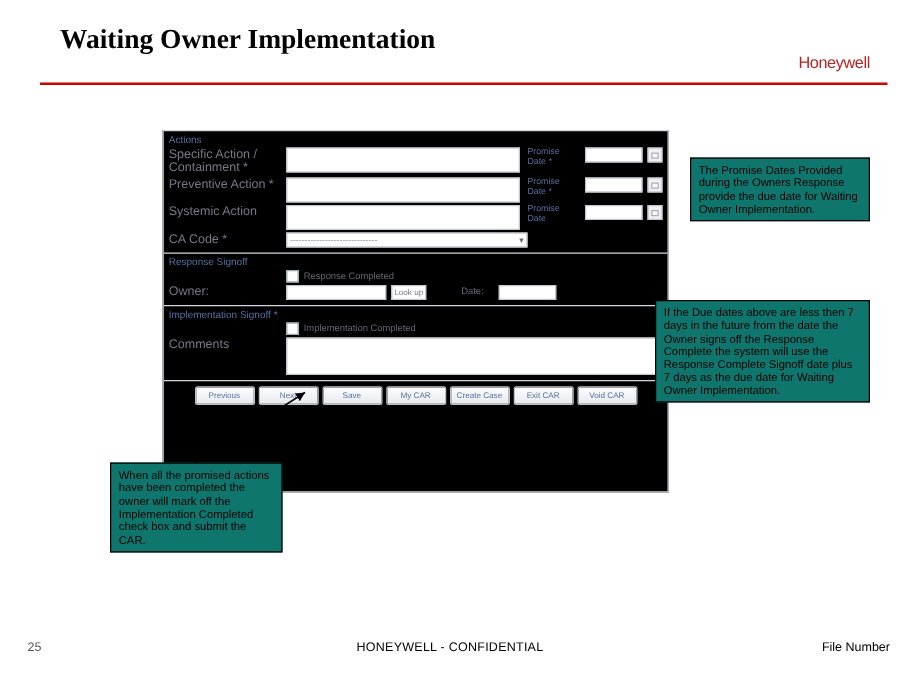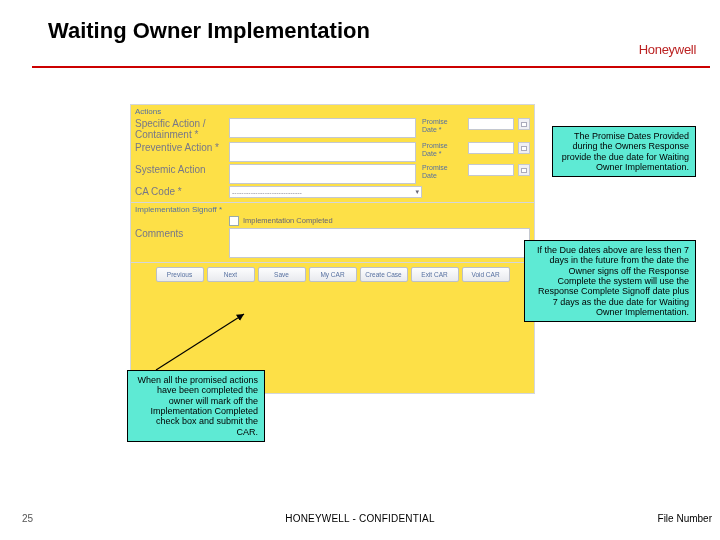--- a/index.html
+++ b/index.html
@@ -13,20 +13,21 @@
     color: #000;
     position: relative;
     overflow: hidden;
   }
   .slide-title {
     position: absolute;
     top: 18px;
     left: 48px;
     font-size: 22px;
     font-weight: bold;
+    font-family: Liberation Serif, serif;
   }
   .brand {
     position: absolute;
     top: 42px;
     right: 24px;
     font-weight: normal;
     font-size: 13px;
     color: #b22;
     letter-spacing: -0.3px;
   }
@@ -40,21 +41,21 @@
   }
 
   
   .form-panel {
     position: absolute;
     top: 104px;
     left: 130px;
     width: 405px;
     height: 290px;
     border: 1px solid #d3d6db;
-    background: #fde047;
+    background: #000000;
     font-size: 8px;
     color: #667;
   }
   .form-section {
     border-bottom: 1px solid #d3d6db;
     padding: 2px 4px;
   }
   .sec-label {
     color: #5670a0;
     font-size: 8px;
@@ -164,27 +165,26 @@
     color: #5670a0;
     display: flex;
     align-items: center;
     justify-content: center;
     white-space: nowrap;
   }
 
   
   .callout {
     position: absolute;
-    background: #5eead4;
+    background: #0f766e;
     border: 1.5px solid #000;
     font-size: 9px;
     line-height: 1.15;
-    text-align: right;
+    text-align: left;
     padding: 4px 6px;
-    margin-left: 39px;
   }
   .c-top   { top: 126px; right: 24px; width: 144px; }
   .c-right { top: 240px; right: 24px; width: 172px; }
   .c-left  { top: 370px; left: 88px;  width: 138px; }
 
   svg.arrow {
     position: absolute;
     overflow: visible;
     pointer-events: none;
   }
@@ -255,20 +255,36 @@
     <div class="row">
       <div class="field-lbl">CA Code *</div>
       <div class="select-like">
         <span>------------------------------</span>
         <span class="chev">▾</span>
       </div>
       <div style="width:104px"></div>
     </div>
   </div>
 
+  <div class="form-section">
+    <div class="sec-label">Response Signoff</div>
+    <div class="row">
+      <div class="field-lbl"></div>
+      <div class="chk"></div>
+      <span class="chk-label">Response Completed</span>
+    </div>
+    <div class="row">
+      <div class="field-lbl">Owner:</div>
+      <div class="small-input"></div>
+      <div class="lookup">Look up</div>
+      <div style="width:20px"></div>
+      <span class="chk-label" style="width:26px">Date:</span>
+      <div class="date-input"></div>
+    </div>
+  </div>
 
   <div class="form-section">
     <div class="sec-label">Implementation Signoff *</div>
     <div class="row">
       <div class="field-lbl"></div>
       <div class="chk"></div>
       <span class="chk-label">Implementation Completed</span>
     </div>
     <div class="row">
       <div class="field-lbl">Comments</div>

